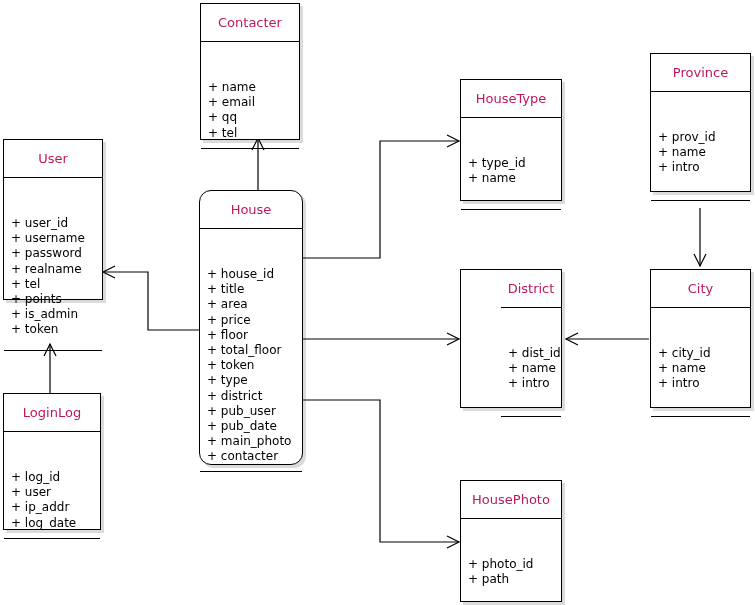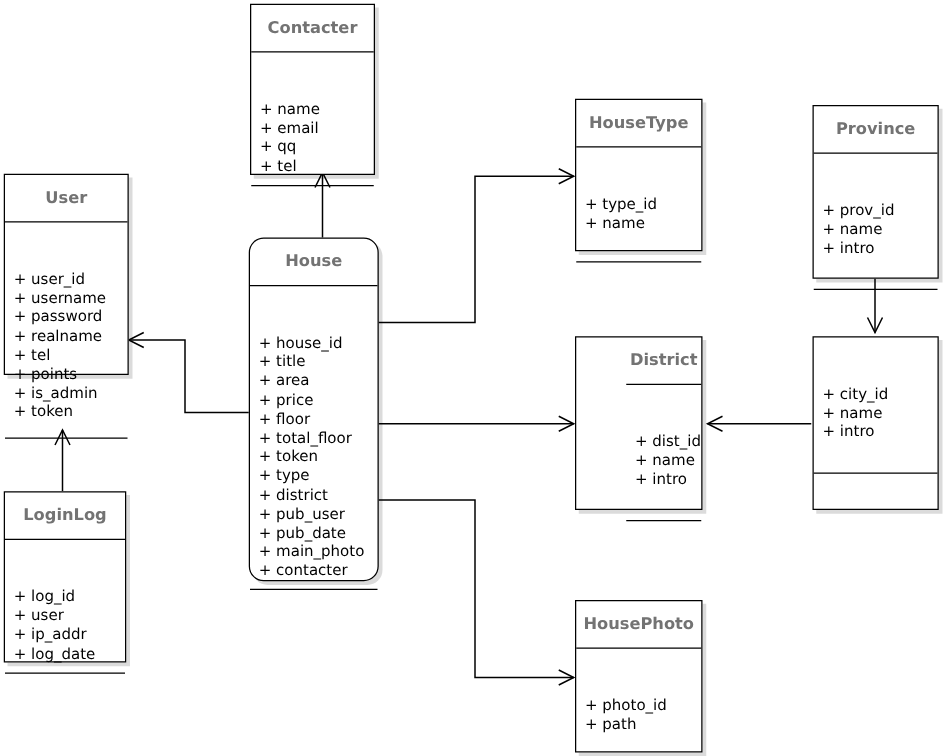--- a/index.html
+++ b/index.html
@@ -24,23 +24,23 @@
     background: #ffffff;
     border: 1px solid #000000;
     box-shadow: 3px 3px 0 0 rgba(0,0,0,0.14);
     z-index: 5;
   }
   .uml-title {
     box-sizing: border-box;
     height: 38px;
     line-height: 38px;
     text-align: center;
-    font-weight: bold;
+    font-weight: normal;
     font-size: 13px;
-    color: #737373;
+    color: #be185d;
     border-bottom: 1px solid #000000;
     white-space: nowrap;
     overflow: hidden;
   }
   .uml-attrs {
     box-sizing: border-box;
     border-bottom: 1px solid #000000;
     padding: 7px 0 7px 0;
     margin-top: 31px;
   }
@@ -184,41 +184,42 @@
 
   <div class="uml-class" style="left:460px; top:79px; width:102px; height:122px;">
     <div class="uml-title">HouseType</div>
     <div class="uml-attrs" style="height:61px;">
       <div class="uml-attr">+ type_id</div>
       <div class="uml-attr">+ name</div>
     </div>
     <div class="uml-ops"></div>
   </div>
 
-  <div class="uml-class" style="left:650px; top:84px; width:101px; height:139px;">
+  <div class="uml-class" style="left:650px; top:53px; width:101px; height:139px;">
     <div class="uml-title">Province</div>
     <div class="uml-attrs" style="height:78px;">
       <div class="uml-attr">+ prov_id</div>
       <div class="uml-attr">+ name</div>
       <div class="uml-attr">+ intro</div>
     </div>
     <div class="uml-ops"></div>
   </div>
 
   <div class="uml-class" style="left:460px; top:269px; width:102px; height:139px;padding-left:40px;">
     <div class="uml-title">District</div>
     <div class="uml-attrs" style="height:78px;">
       <div class="uml-attr">+ dist_id</div>
       <div class="uml-attr">+ name</div>
       <div class="uml-attr">+ intro</div>
     </div>
     <div class="uml-ops"></div>
   </div>
 
   <div class="uml-class" style="left:650px; top:269px; width:101px; height:139px;">
+    <div class="uml-title">City</div>
     <div class="uml-attrs" style="height:78px;">
       <div class="uml-attr">+ city_id</div>
       <div class="uml-attr">+ name</div>
       <div class="uml-attr">+ intro</div>
     </div>
     <div class="uml-ops"></div>
   </div>
 
   <div class="uml-class" style="left:460px; top:480px; width:102px; height:122px;">
     <div class="uml-title">HousePhoto</div>

